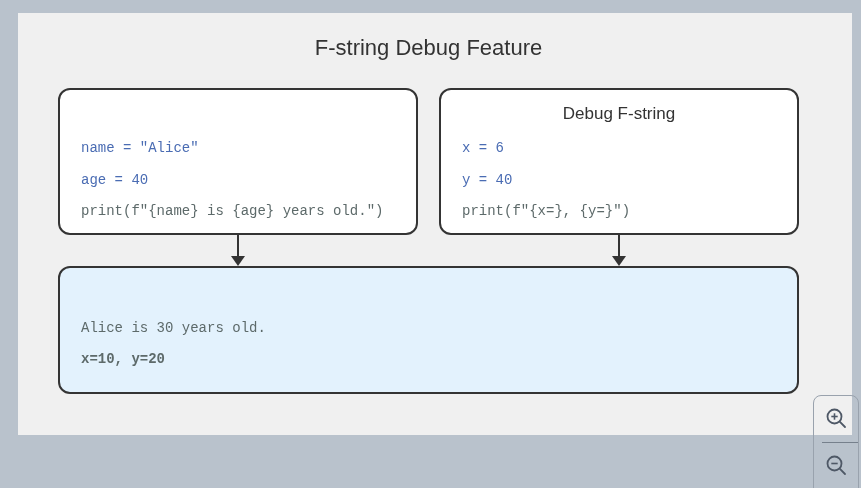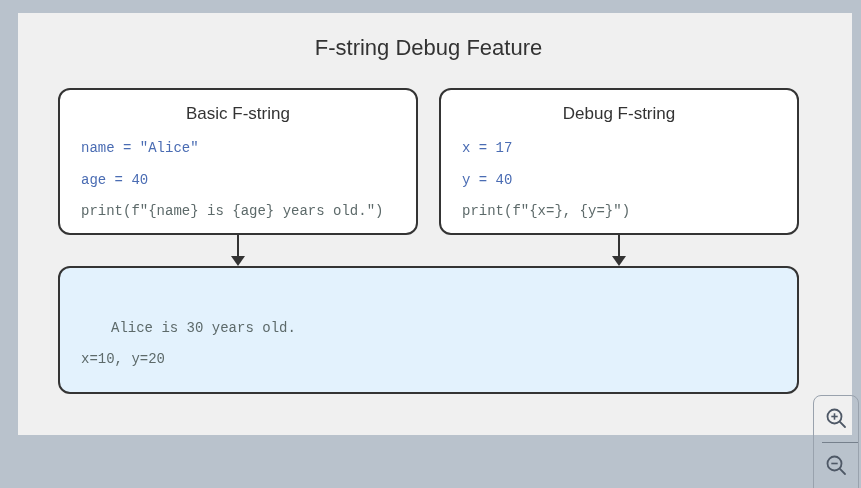--- a/index.html
+++ b/index.html
@@ -34,22 +34,22 @@
   .code-line {
     position:absolute; left:21px;
     font-family:"Liberation Mono", monospace;
     font-size:14px; white-space:pre; line-height:17px;
   }
   .blue { color:#4a6cb3; }
   .gray { color:#5d6a6a; }
   .node-basic .l1, .node-debug .l1 { top:50px; }
   .node-basic .l2, .node-debug .l2 { top:82px; }
   .node-basic .l3, .node-debug .l3 { top:113px; }
-  .node-output .l1 { top:52px;margin-left:30px; }
-  .node-output .l2 { top:83px; }
+  .node-output .l1 { top:52px; }
+  .node-output .l2 { top:83px;font-weight:bold; }
   .arrow { position:absolute; width:14px; height:31px; }
   .arrow-1 { left:213px; top:222px; }
   .arrow-2 { left:594px; top:222px; }
   .arrow .shaft {
     position:absolute; left:6px; top:0; width:2px; height:21px; background:#333;
   }
   .arrow .head {
     position:absolute; left:0; top:21px; width:0; height:0;
     border-left:7px solid transparent;
     border-right:7px solid transparent;
@@ -74,29 +74,28 @@
   }
 </style>
 </head>
 <body>
 
 <div class="canvas">
 
   <div class="diagram-title">F-string Debug Feature</div>
 
   <div class="node node-basic">
-    <div class="node-title">Basic F-string</div>
     <div class="code-line blue l1">name = "Alice"</div>
     <div class="code-line blue l2">age = 40</div>
     <div class="code-line gray l3">print(f"{name} is {age} years old.")</div>
   </div>
 
   <div class="node node-debug">
     <div class="node-title">Debug F-string</div>
-    <div class="code-line blue l1">x = 17</div>
+    <div class="code-line blue l1">x = 6</div>
     <div class="code-line blue l2">y = 40</div>
     <div class="code-line gray l3">print(f"{x=}, {y=}")</div>
   </div>
 
   <div class="arrow arrow-1">
     <div class="shaft"></div>
     <div class="head"></div>
   </div>
 
   <div class="arrow arrow-2">

